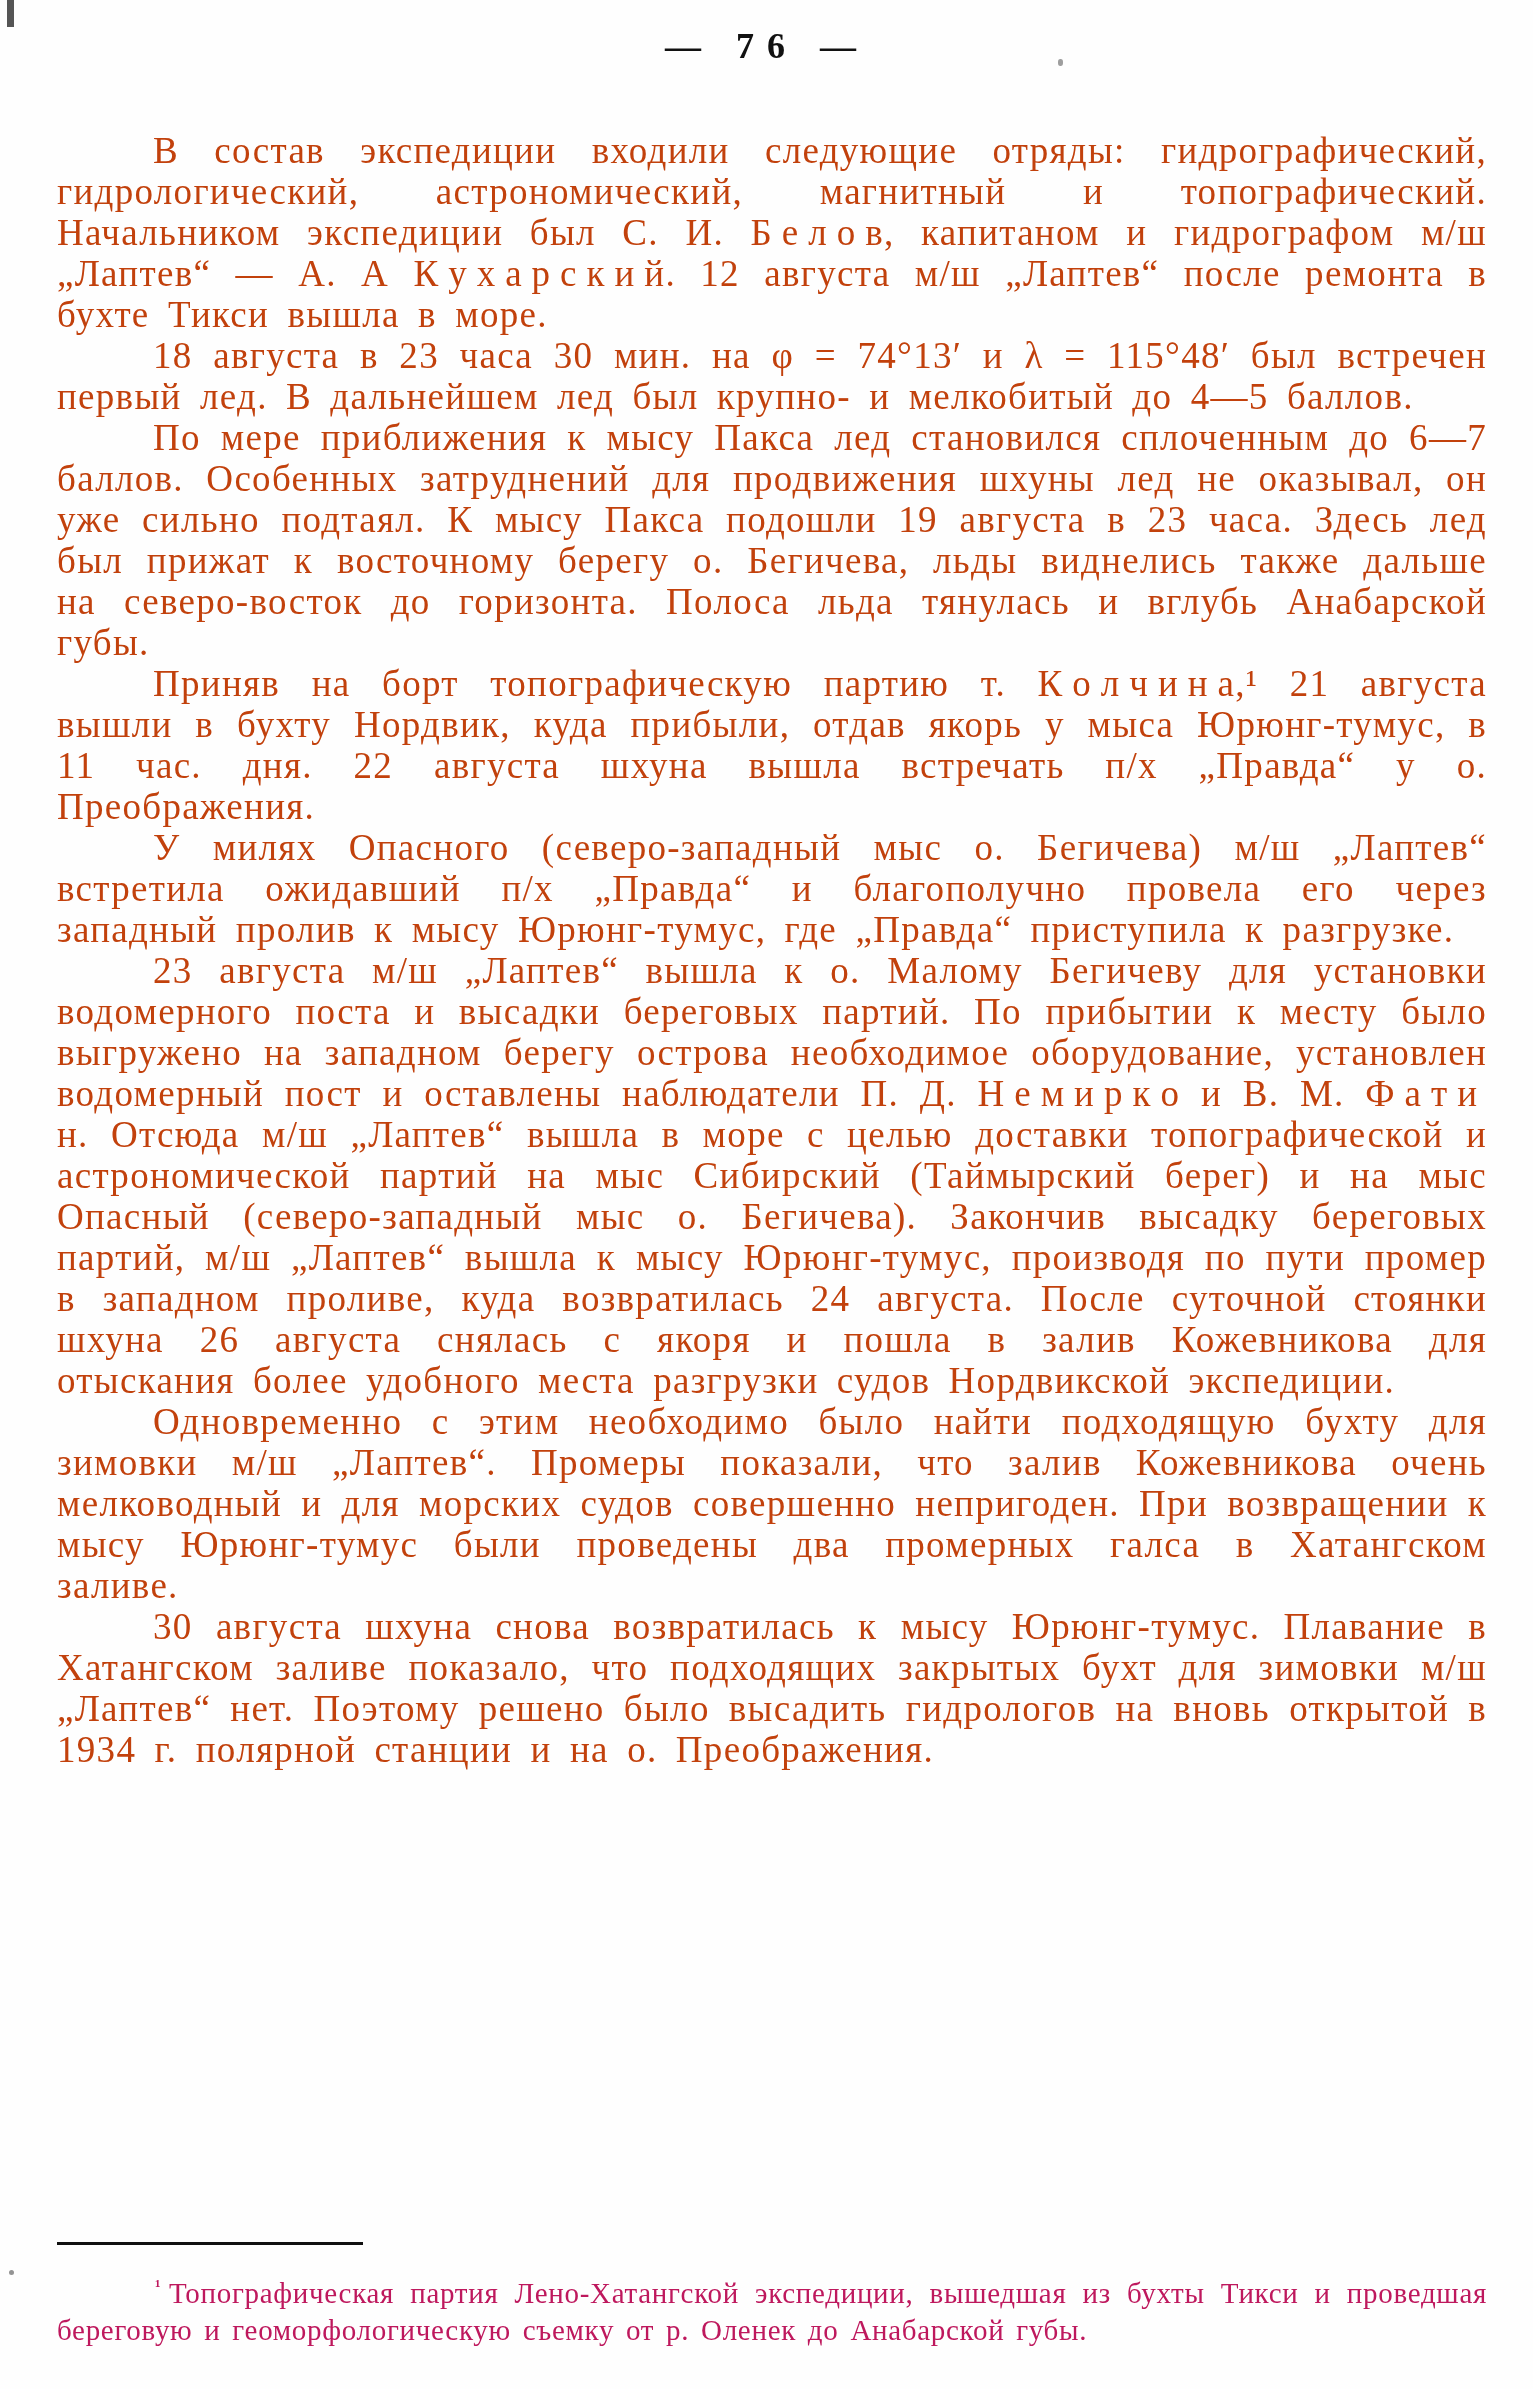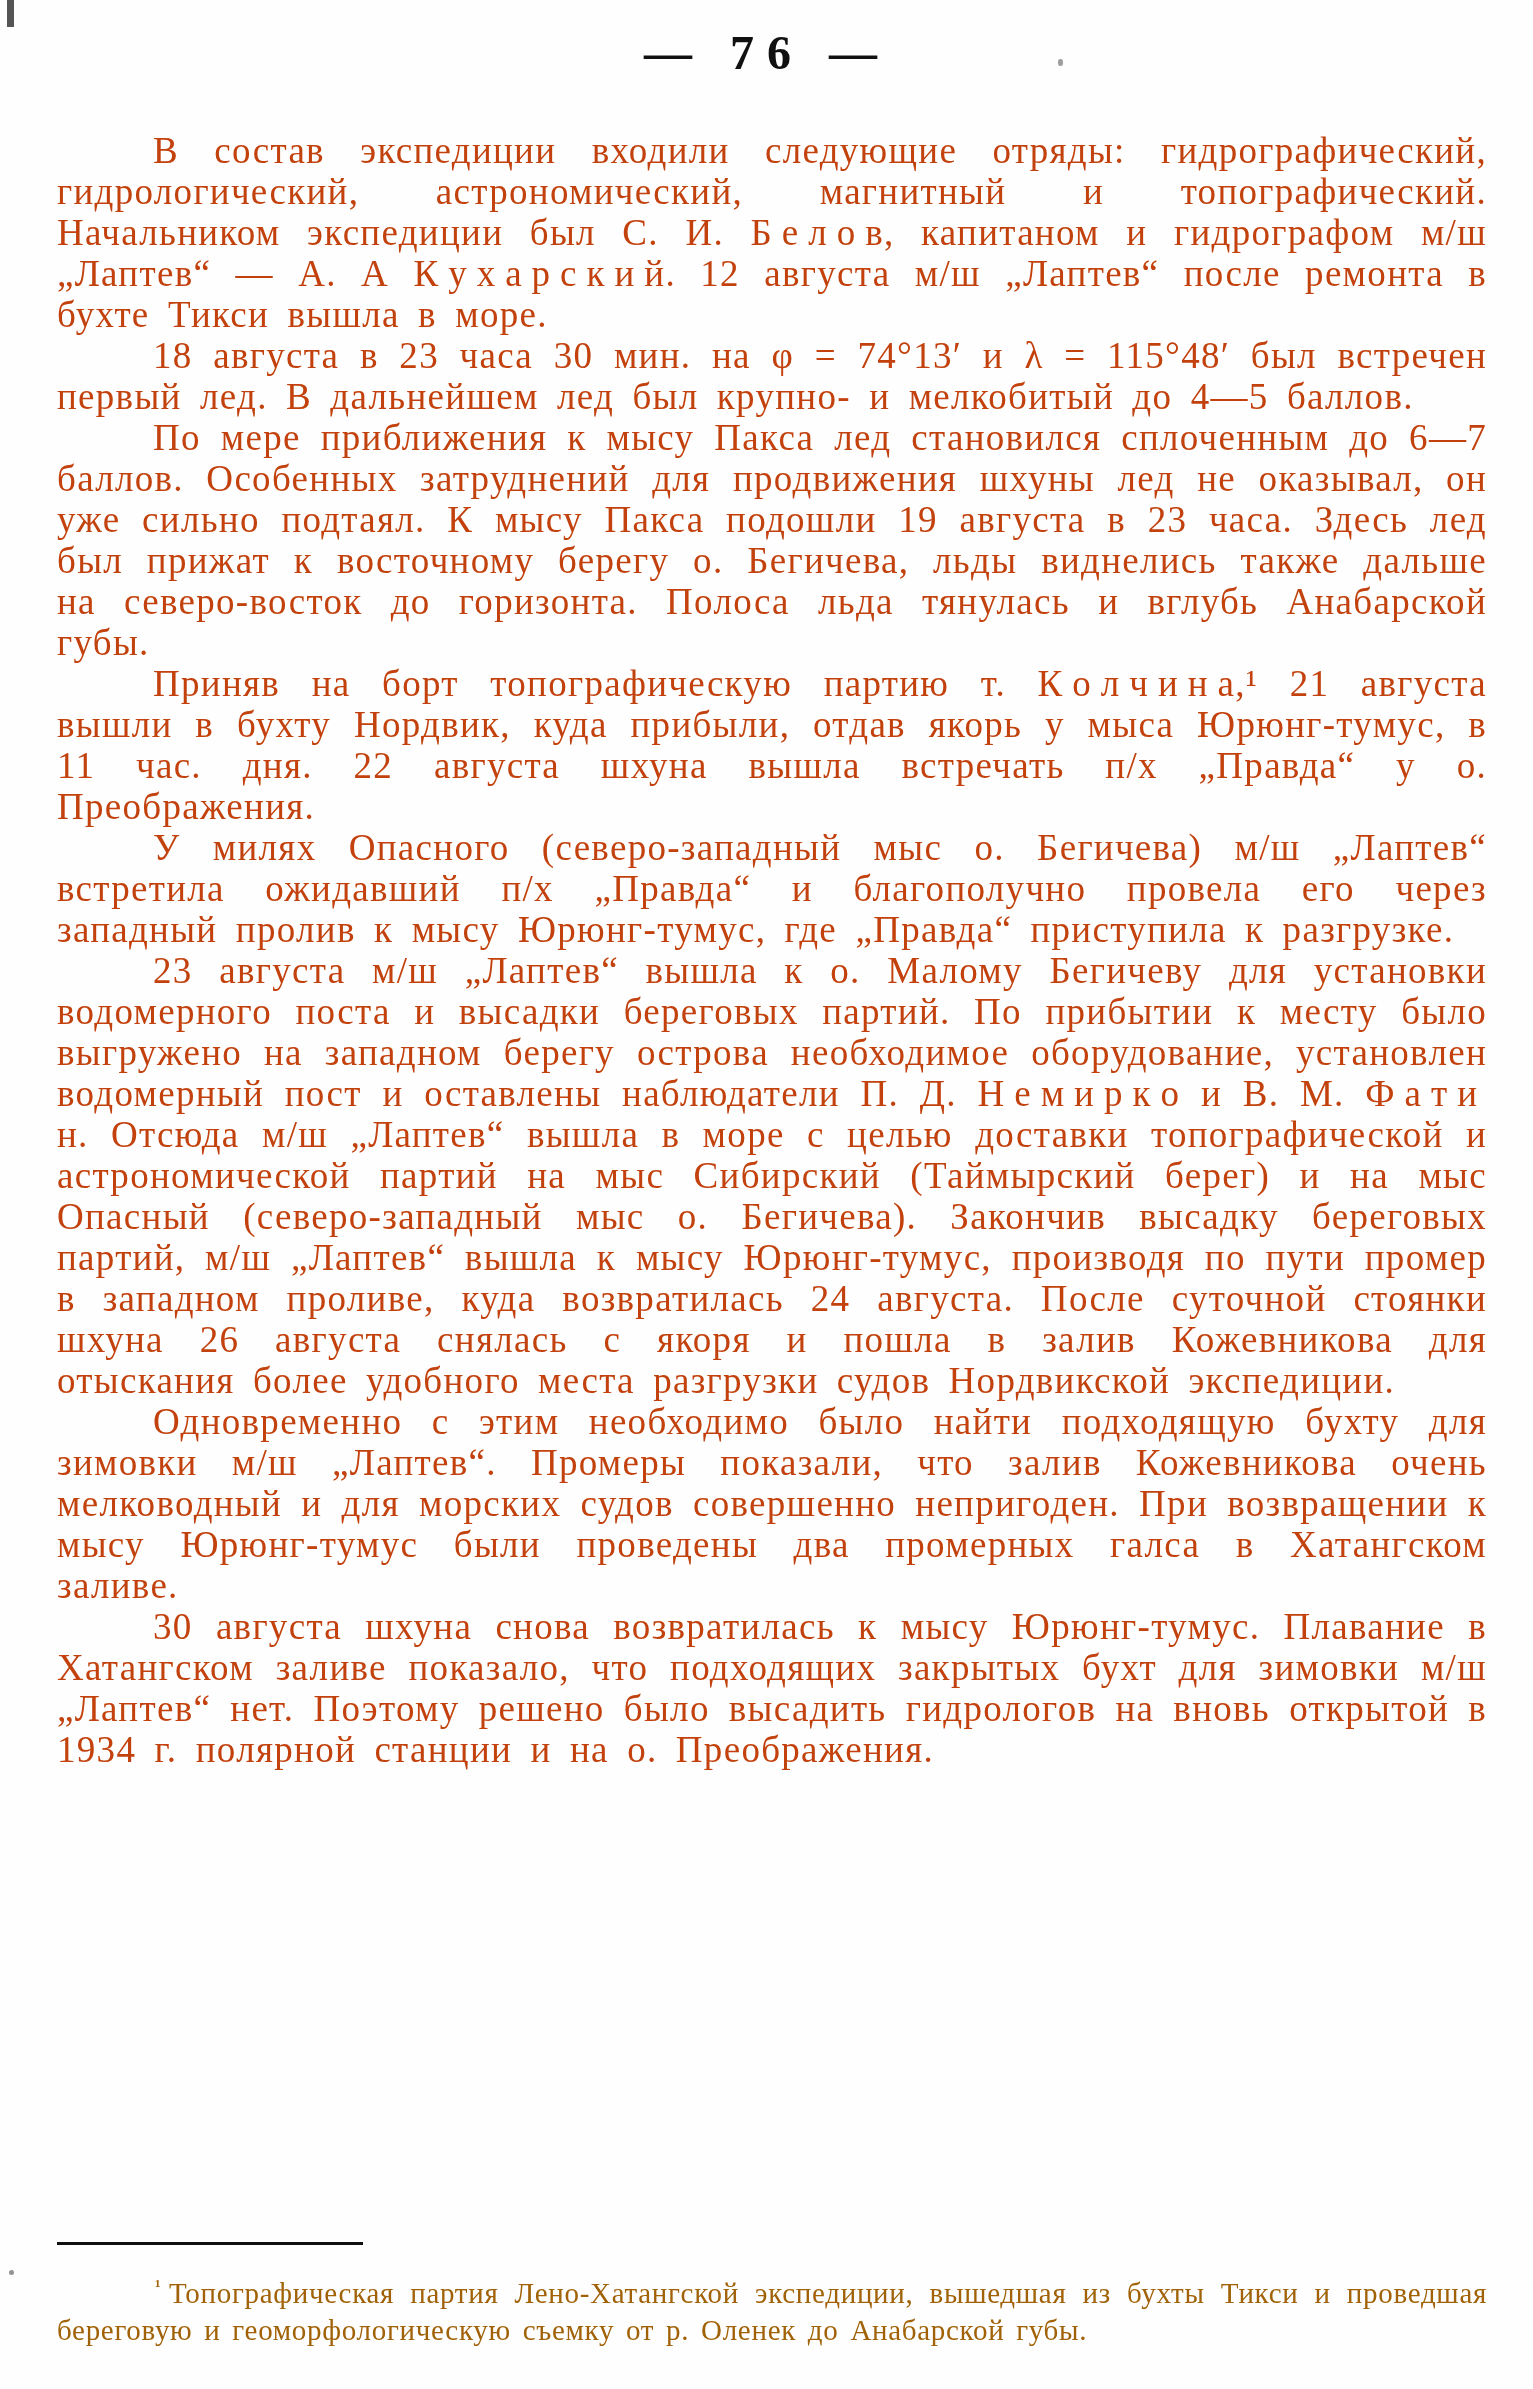--- a/index.html
+++ b/index.html
@@ -11,21 +11,21 @@
     background: #fefefe;
     color: #151515;
     font-family: "Liberation Serif", "DejaVu Serif", serif;
   }
   .pageno {
     position: absolute;
     top: 25px;
     left: 0;
     width: 1534px;
     text-align: center;
-    font-size: 48px;
+    font-size: 36px;
     font-weight: bold;
     letter-spacing: 13px;
     color: #111;
   }
   .text {
     position: absolute;
     left: 57px;
     top: 130px;
     width: 1430px;
     font-size: 37px;
@@ -52,21 +52,21 @@
     position: absolute;
     left: 57px;
     top: 2267px;
     width: 1430px;
     font-size: 29px;
     line-height: 37px;
     text-align: justify;
     letter-spacing: 0.7px;
     word-spacing: 3.9px;
     text-indent: 98px;
-    color: #a16207;
+    color: #be185d;
   }
   .fnmark {
     font-weight: bold;
     font-size: 0.64em;
     vertical-align: super;
     margin-right: 7.8px;
   }
   .artifact { position: absolute; background: #2a2a2a; }
   .speck-a { left: 6.5px; top: 0; width: 7.8px; height: 27px; opacity: .8; }
   .speck-b { left: 1058px; top: 59px; width: 4.6px; height: 6.5px; border-radius: 50%; opacity: .45; }

